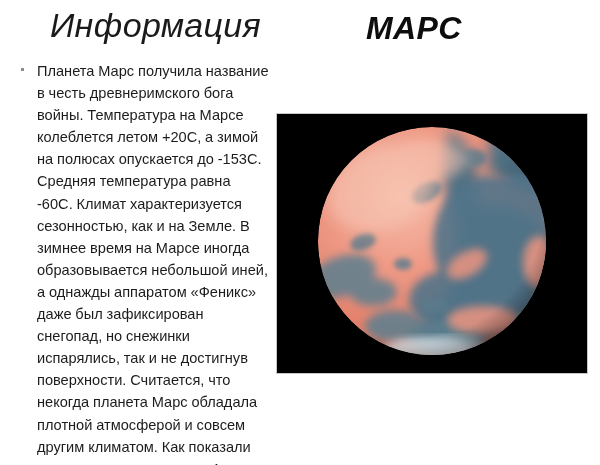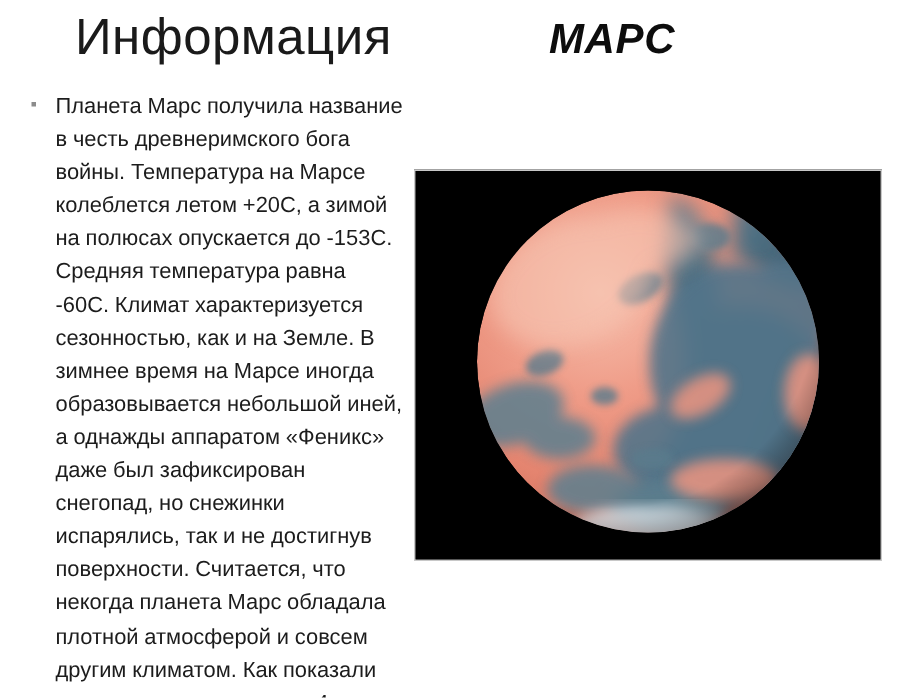--- a/index.html
+++ b/index.html
@@ -15,30 +15,31 @@
     font-family: "Liberation Sans", sans-serif;
     background: #ffffff;
   }
 
   
   #heading-info {
     position: absolute;
     left: 50px;
     top: 6px;
     font-size: 34px;
+    font-style: italic;
     font-weight: 400;
     color: #1a1a1a;
     letter-spacing: 0.3px;
     white-space: nowrap;
   }
   #heading-mars {
     position: absolute;
     left: 366px;
     top: 10px;
-    font-size: 28px;
+    font-size: 32px;
     font-style: italic;
     font-weight: bold;
     color: #0d0d0d;
     letter-spacing: 0.4px;
     white-space: nowrap;
   }
 
   
   #body-block {
     position: absolute;

